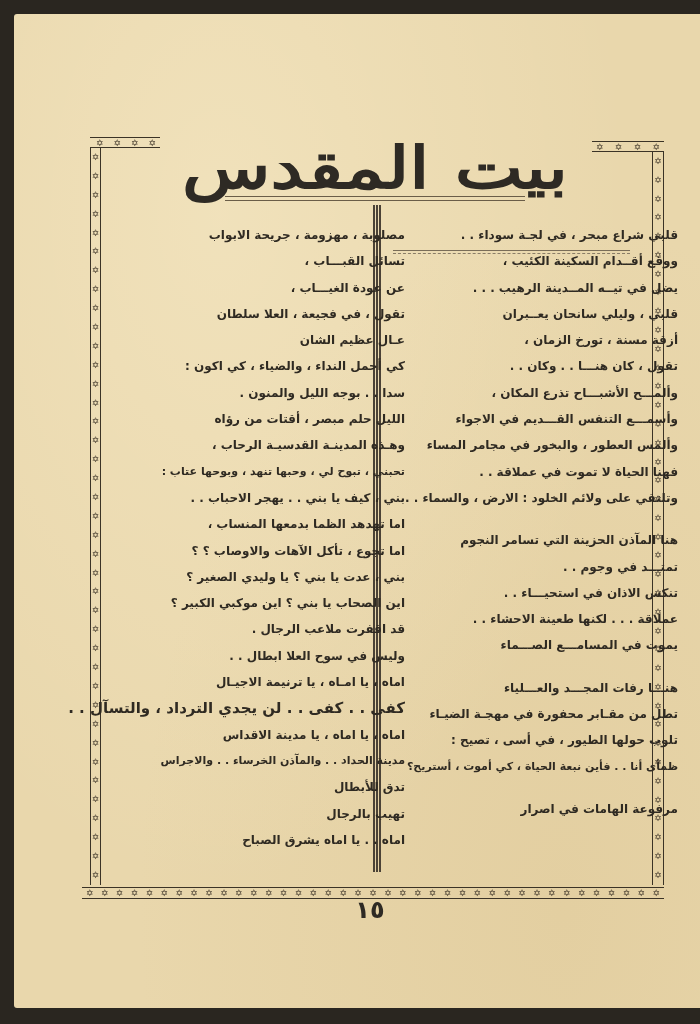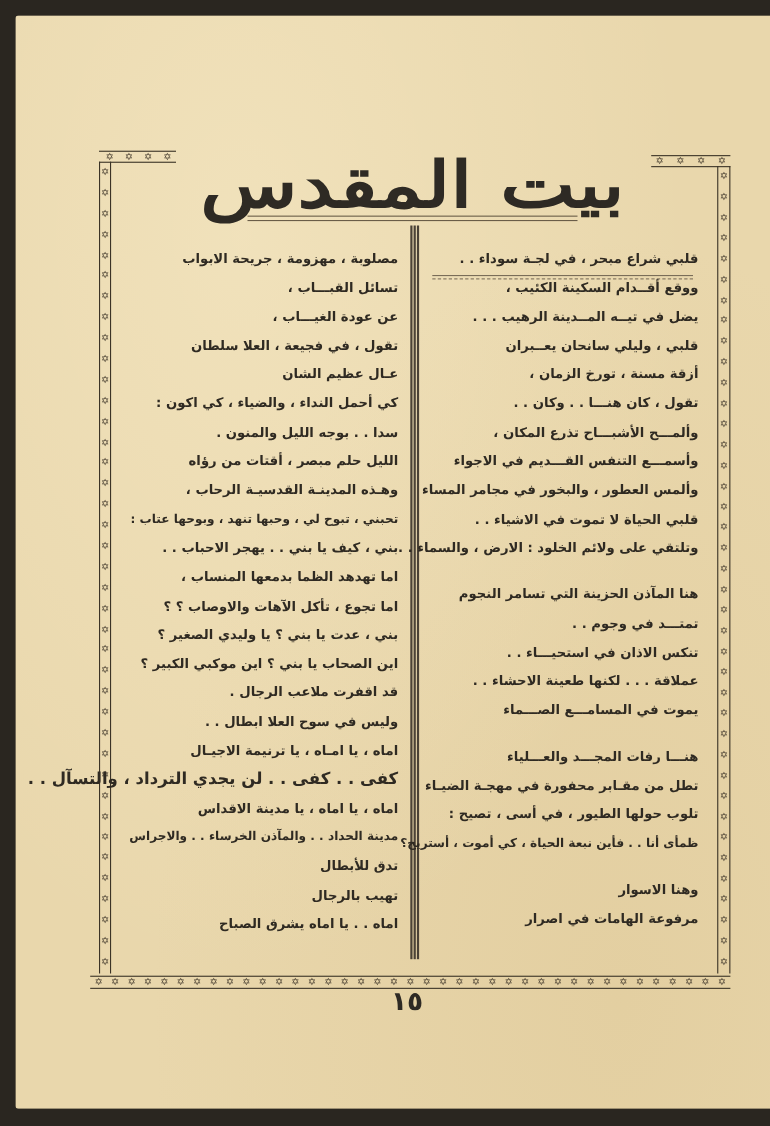--- a/index.html
+++ b/index.html
@@ -38,20 +38,21 @@
   }
   .divider {
     position: absolute; left: 373px; top: 205px; width: 8px; height: 667px;
     display: flex; justify-content: space-between;
   }
   .divider span { width: 2px; background: #4b4236; display: block; height: 100%; }
   .col {
     position: absolute; direction: rtl; text-align: right;
     font-family: "DejaVu Sans", sans-serif; font-size: 12px; color: #2f2a22;
     font-weight: bold;
+    padding-left: 43px;
   }
   .col .line { height: 26.3px; line-height: 26.3px; white-space: nowrap; }
   .col .gap { height: 16px; }
   .col-right { left: 392px; top: 222px; width: 243px; }
   .col-left { left: 100px; top: 222px; width: 262px; }
   .underline-1 {
     position: absolute; left: 393px; top: 250px; width: 237px; height: 2px;
     border-top: 1px solid #7a6d58; border-bottom: 1px dashed #8a7d66;
   }
   .page-number {
@@ -230,41 +231,40 @@
   <div>
     <div class="line">قلبي شراع مبحر ، في لجـة سوداء . .</div>
     <div class="line">ووقع أقــدام السكينة الكئيب ،</div>
     <div class="line">يضل في تيــه المــدينة الرهيب . . .</div>
     <div class="line">قلبي ، وليلي سانحان يعــبران</div>
     <div class="line">أزقة مسنة ، تورخ الزمان ،</div>
     <div class="line">تقول ، كان هنـــا . . وكان . .</div>
     <div class="line">وألمـــح الأشبـــاح تذرع المكان ،</div>
     <div class="line">وأسمـــع التنفس القـــديم في الاجواء</div>
     <div class="line">وألمس العطور ، والبخور في مجامر المساء</div>
-    <div class="line">قلبي الحياة لا تموت في الاشياء . .</div>
+    <div class="line">فهنا الحياة لا تموت في عملاقة . .</div>
     <div class="line">وتلتقي على ولائم الخلود : الارض ، والسماء . .</div>
   </div>
   <div class="gap"></div>
   <div>
     <div class="line">هنا المآذن الحزينة التي تسامر النجوم</div>
     <div class="line">تمتـــد في وجوم . .</div>
     <div class="line">تنكس الاذان في استحيـــاء . .</div>
     <div class="line">عملاقة . . . لكنها طعينة الاحشاء . .</div>
     <div class="line">يموت في المسامـــع الصـــماء</div>
   </div>
   <div class="gap"></div>
   <div>
     <div class="line">هنـــا رفات المجـــد والعـــلياء</div>
     <div class="line">تطل من مقـابر محفورة في مهجـة الضيـاء</div>
     <div class="line">تلوب حولها الطيور ، في أسى ، تصيح :</div>
     <div class="line" style="font-size:11px;">ظمأى أنا . . فأين نبعة الحياة ، كي أموت ، أستريح؟</div>
   </div>
   <div class="gap"></div>
   <div>
-    <div class="line">وهنا الاسوار</div>
     <div class="line">مرفوعة الهامات في اصرار</div>
   </div>
 </div>
 
 <div class="col col-left">
   <div class="line">مصلوبة ، مهزومة ، جريحة الابواب</div>
   <div class="line">تسائل القبـــاب ،</div>
   <div class="line">عن عودة الغيـــاب ،</div>
   <div class="line">تقول ، في فجيعة ، العلا سلطان</div>
   <div class="line">عـال عظيم الشان</div>

